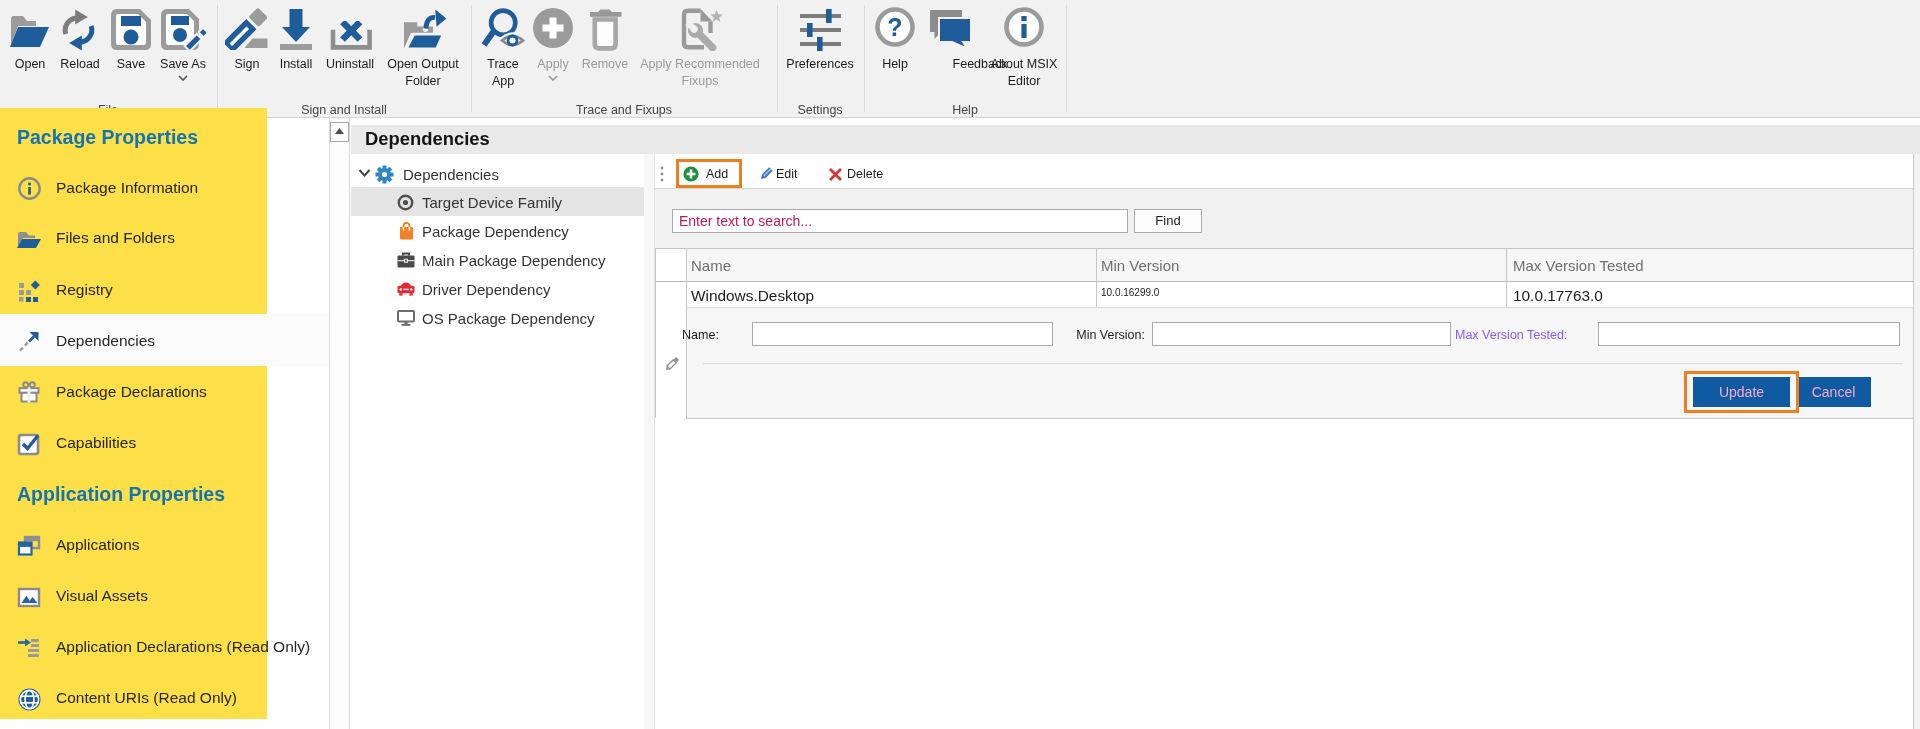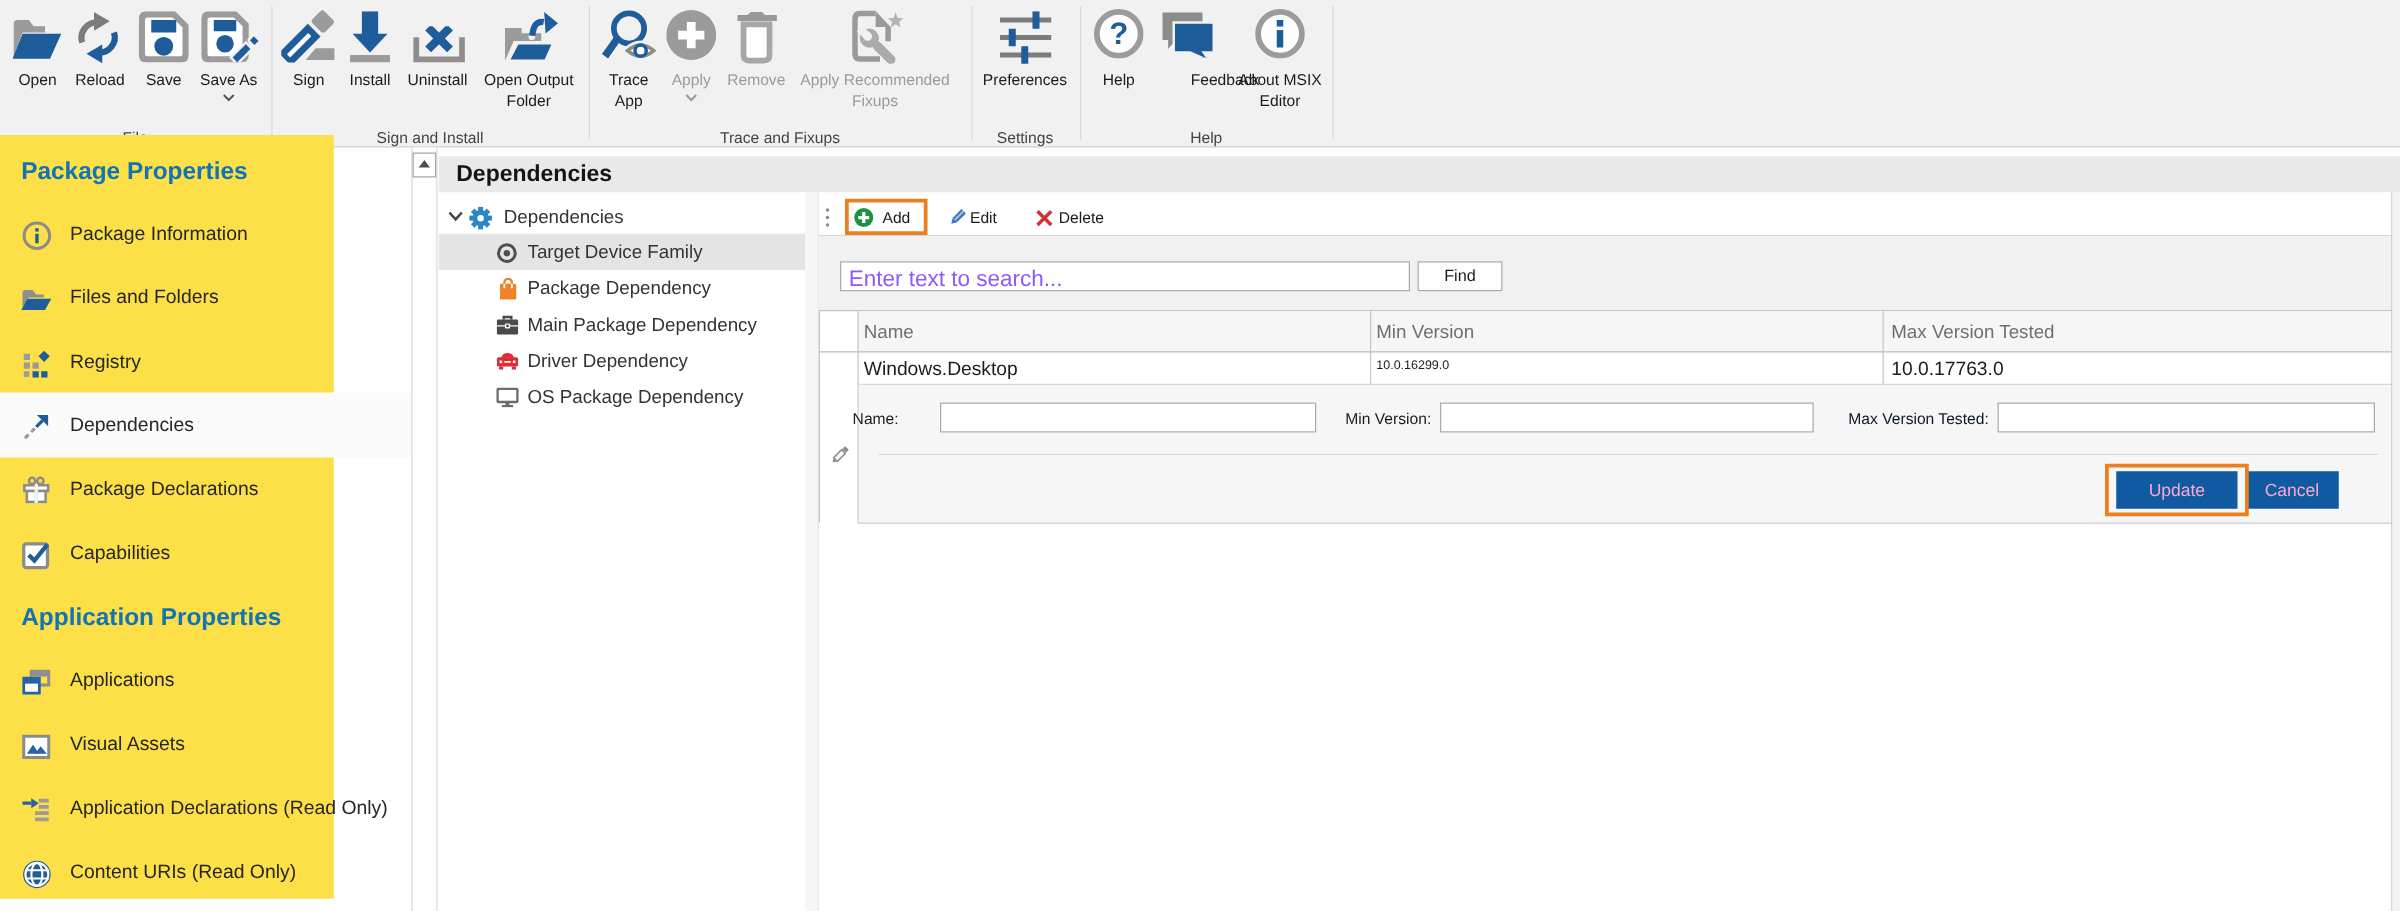--- a/index.html
+++ b/index.html
@@ -341,21 +341,21 @@
   </g>
 </svg>
 <div class="abs nw" style="left:121px;top:12.5px;font-size:12.5px;color:#1a1a1a">Edit</div>
 <svg class="abs" style="left:173px;top:12.5px" width="15" height="15" viewBox="0 0 15 15">
   <path d="M2,2 L13,13 M13,2 L2,13" stroke="#d23434" stroke-width="2.8"></path>
 </svg>
 <div class="abs nw" style="left:192px;top:12.5px;font-size:12.5px;color:#1a1a1a">Delete</div>
 <div class="abs" style="left:0;top:34px;width:1259px;height:1px;background:#d6d6d6"></div>
 <div class="abs" style="left:0;top:35px;width:1259px;height:59px;background:#f1f1f1"></div>
 <div class="abs" style="left:17px;top:55px;width:456px;height:24px;background:#ffffff;border:1px solid #ababab"></div>
-<div class="abs nw" style="left:24px;top:59px;font-size:18px;color:#8b5cf6">Enter text to search...</div>
+<div class="abs nw" style="left:24px;top:59px;font-size:14px;color:#be185d">Enter text to search...</div>
 <div class="abs" style="left:479px;top:55px;width:68px;height:24px;background:#fdfdfd;border:1px solid #ababab;font-size:13px;color:#1a1a1a;text-align:center;line-height:22px">Find</div>
 <div class="abs" style="left:0;top:94px;width:1259px;height:1px;background:#c3c3c3"></div>
 <div class="abs" style="left:31px;top:95px;width:1228px;height:32px;background:#f6f6f6"></div>
 <div class="abs" style="left:0;top:127px;width:1259px;height:1px;background:#b9b9b9"></div>
 <div class="abs" style="left:0;top:94px;width:1px;height:170px;background:#c6c6c6"></div>
 <div class="abs" style="left:31px;top:94px;width:1px;height:170px;background:#c6c6c6"></div>
 <div class="abs" style="left:441px;top:94px;width:1px;height:59px;background:#c6c6c6"></div>
 <div class="abs" style="left:851px;top:94px;width:1px;height:59px;background:#c6c6c6"></div>
 <div class="abs nw" style="left:36px;top:103px;font-size:15px;color:#6f6f6f">Name</div>
 <div class="abs nw" style="left:446px;top:103px;font-size:15px;color:#6f6f6f">Min Version</div>
@@ -370,21 +370,21 @@
   <g transform="translate(1,14) rotate(-45)">
     <polygon points="0,0 3.2,-2 3.2,2" fill="#8f8f8f"></polygon>
     <rect x="3.4" y="-2.1" width="9" height="4.2" fill="#fdfdfd" stroke="#8f8f8f" stroke-width="1.3"></rect>
     <rect x="13.2" y="-2.1" width="3.2" height="4.2" fill="#8f8f8f"></rect>
   </g>
 </svg>
 <div class="abs nw" style="left:0;top:174px;width:91px;font-size:12.5px;color:#1c1c1c;text-align:center">Name:</div>
 <input class="tb" style="left: 97px; top: 168px; width: 301px; height: 24px;">
 <div class="abs nw" style="left:380px;top:174px;width:110px;font-size:12.5px;color:#1c1c1c;text-align:right">Min Version:</div>
 <input class="tb" style="left: 497px; top: 168px; width: 299px; height: 24px;">
-<div class="abs nw" style="left:800px;top:174px;width:136px;font-size:12.5px;color:#0f172a;text-align:right">Max Version Tested:</div>
+<div class="abs nw" style="left:800px;top:174px;width:136px;font-size:12.5px;color:#8b5cf6;">Max Version Tested:</div>
 <input class="tb" style="left: 943px; top: 168px; width: 302px; height: 24px;">
 <div class="abs" style="left:48px;top:209px;width:1200px;height:1px;background:#d9d9d9"></div>
 <div class="btnblue" style="left:1038px;top:223px;width:97px;height:30px">Update</div>
 <div class="btnblue" style="left:1141px;top:223px;width:75px;height:30px">Cancel</div>
 <div class="obox" style="left:1029px;top:217px;width:115px;height:42px"></div>
 </div>
 <div id="redge"></div>
 <div id="rgutter"></div>
 
 </body></html>

